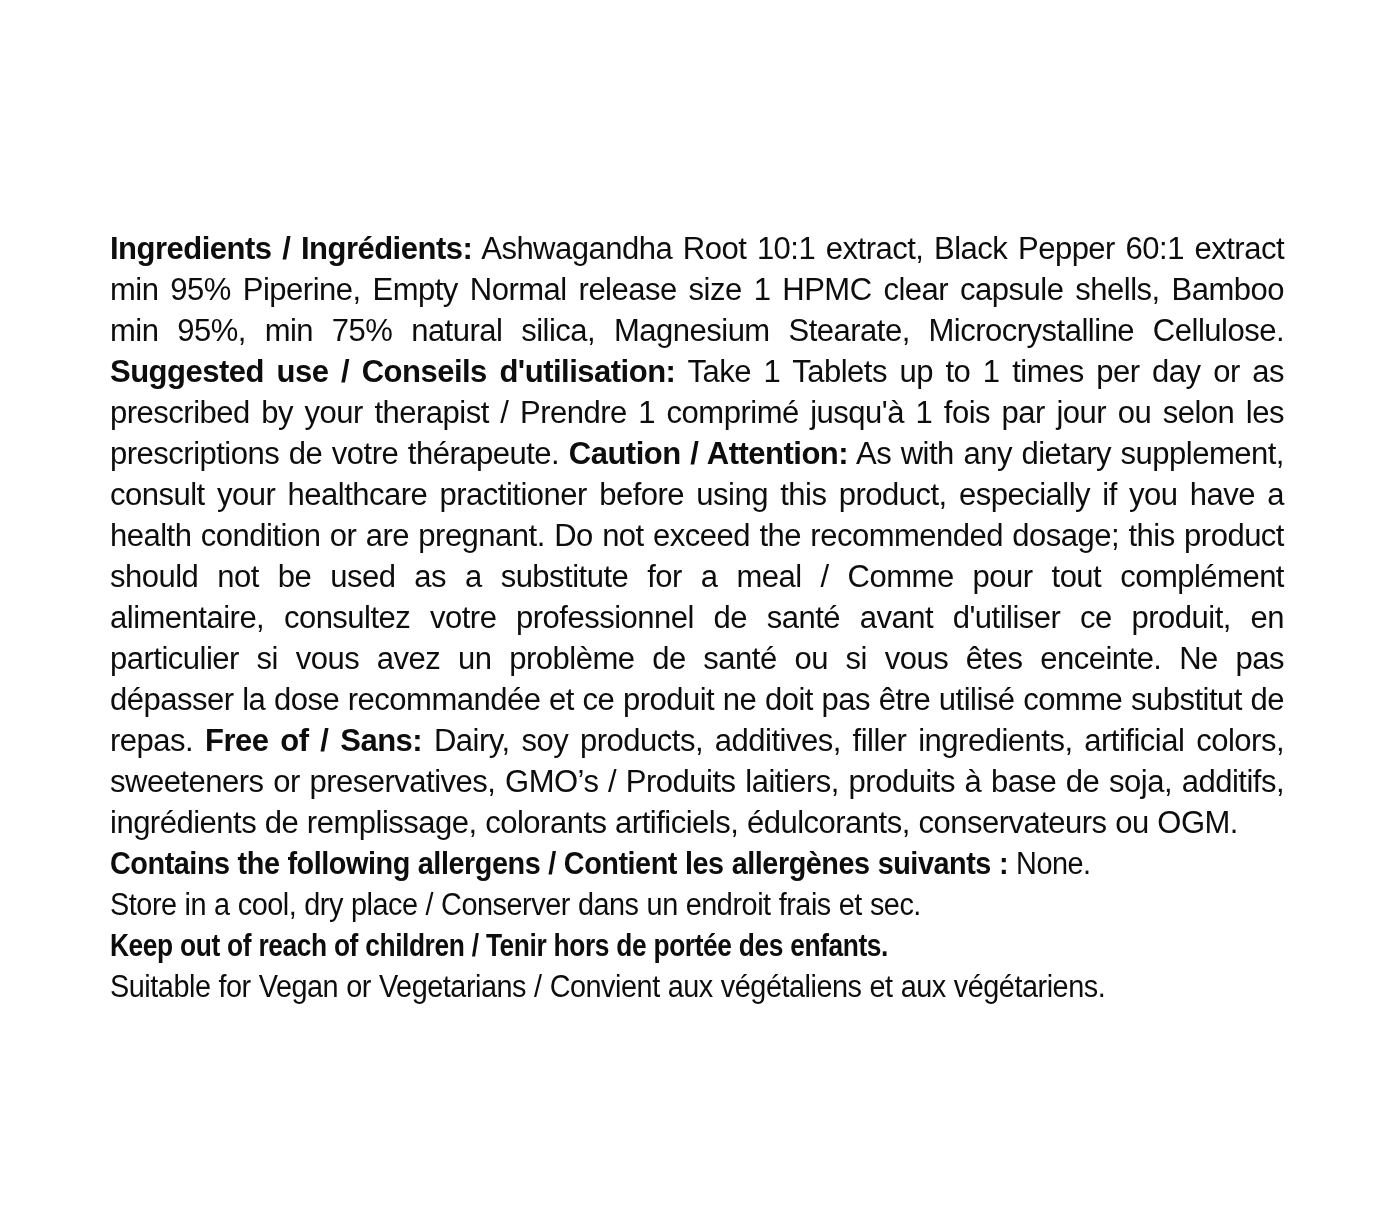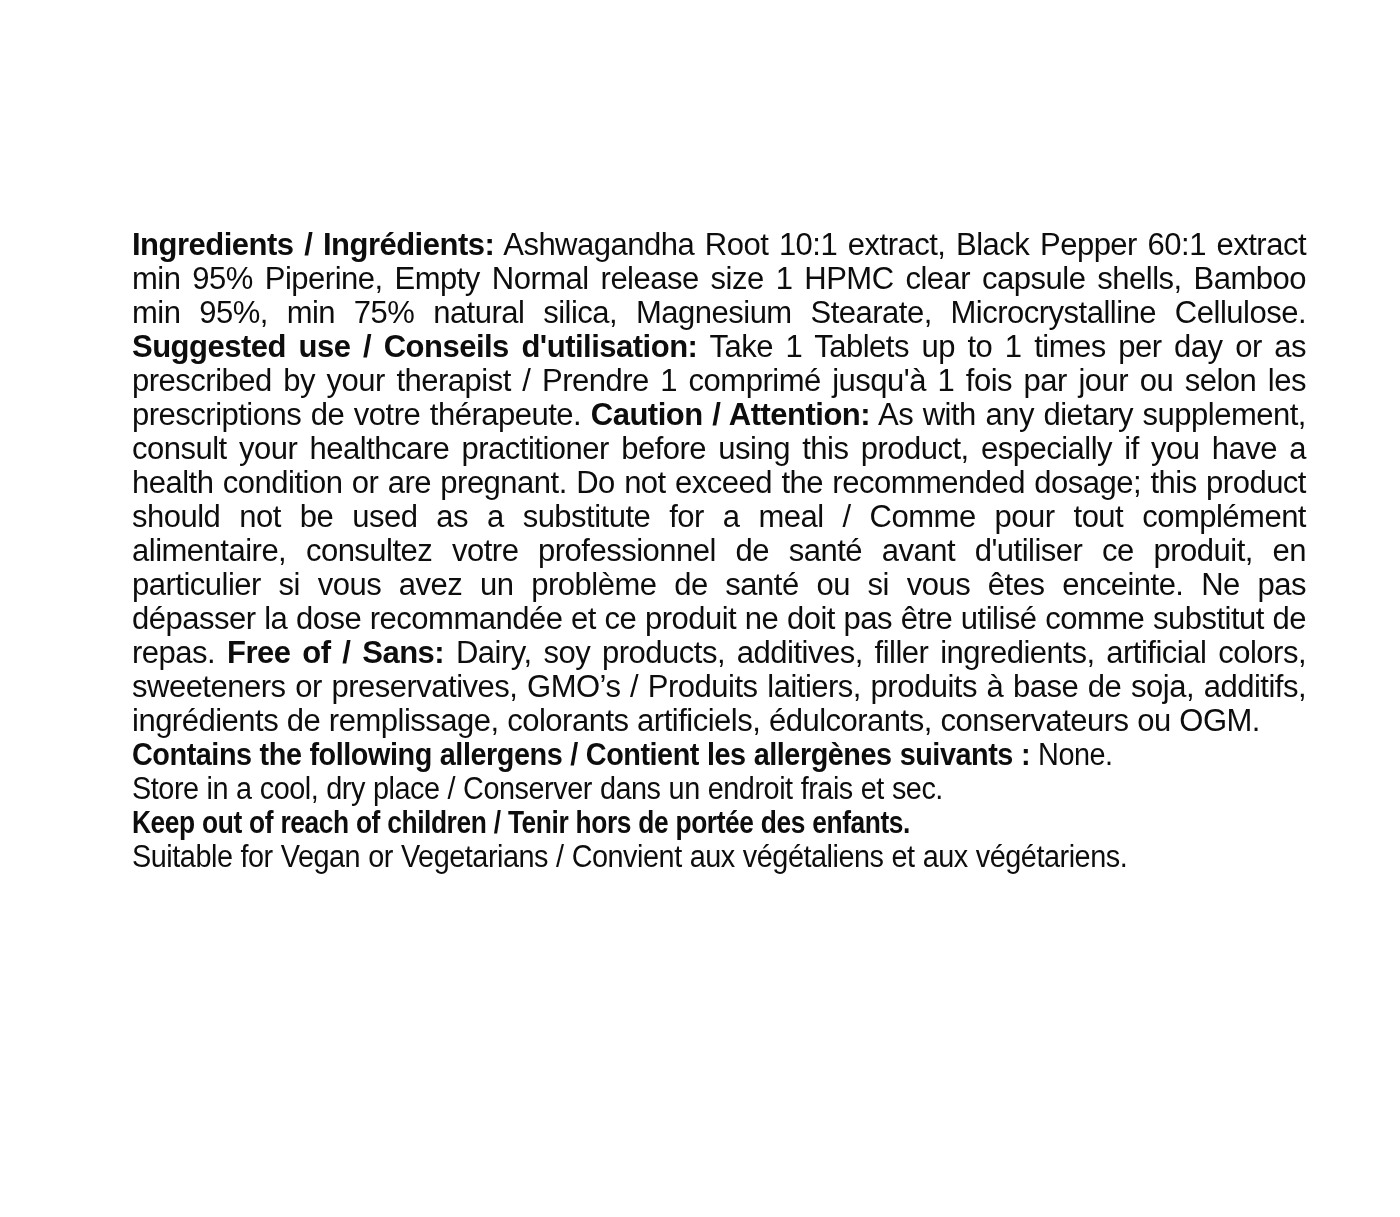--- a/index.html
+++ b/index.html
@@ -10,25 +10,25 @@
   body {
     width: 1400px;
     height: 1217px;
     position: relative;
     overflow: hidden;
     font-family: "Liberation Sans", sans-serif;
     color: #0d0d0d;
   }
   .label {
     position: absolute;
-    left: 132px;
+    left: 110px;
     top: 228px;
     width: 1174px;
     font-size: 31px;
-    line-height: 34px;
+    line-height: 41px;
     letter-spacing: -0.5px;
     word-spacing: 0.5px;
   }
   .para {
     margin: 0;
     text-align: justify;
   }
   .line {
     margin: 0;
     text-align: left;

